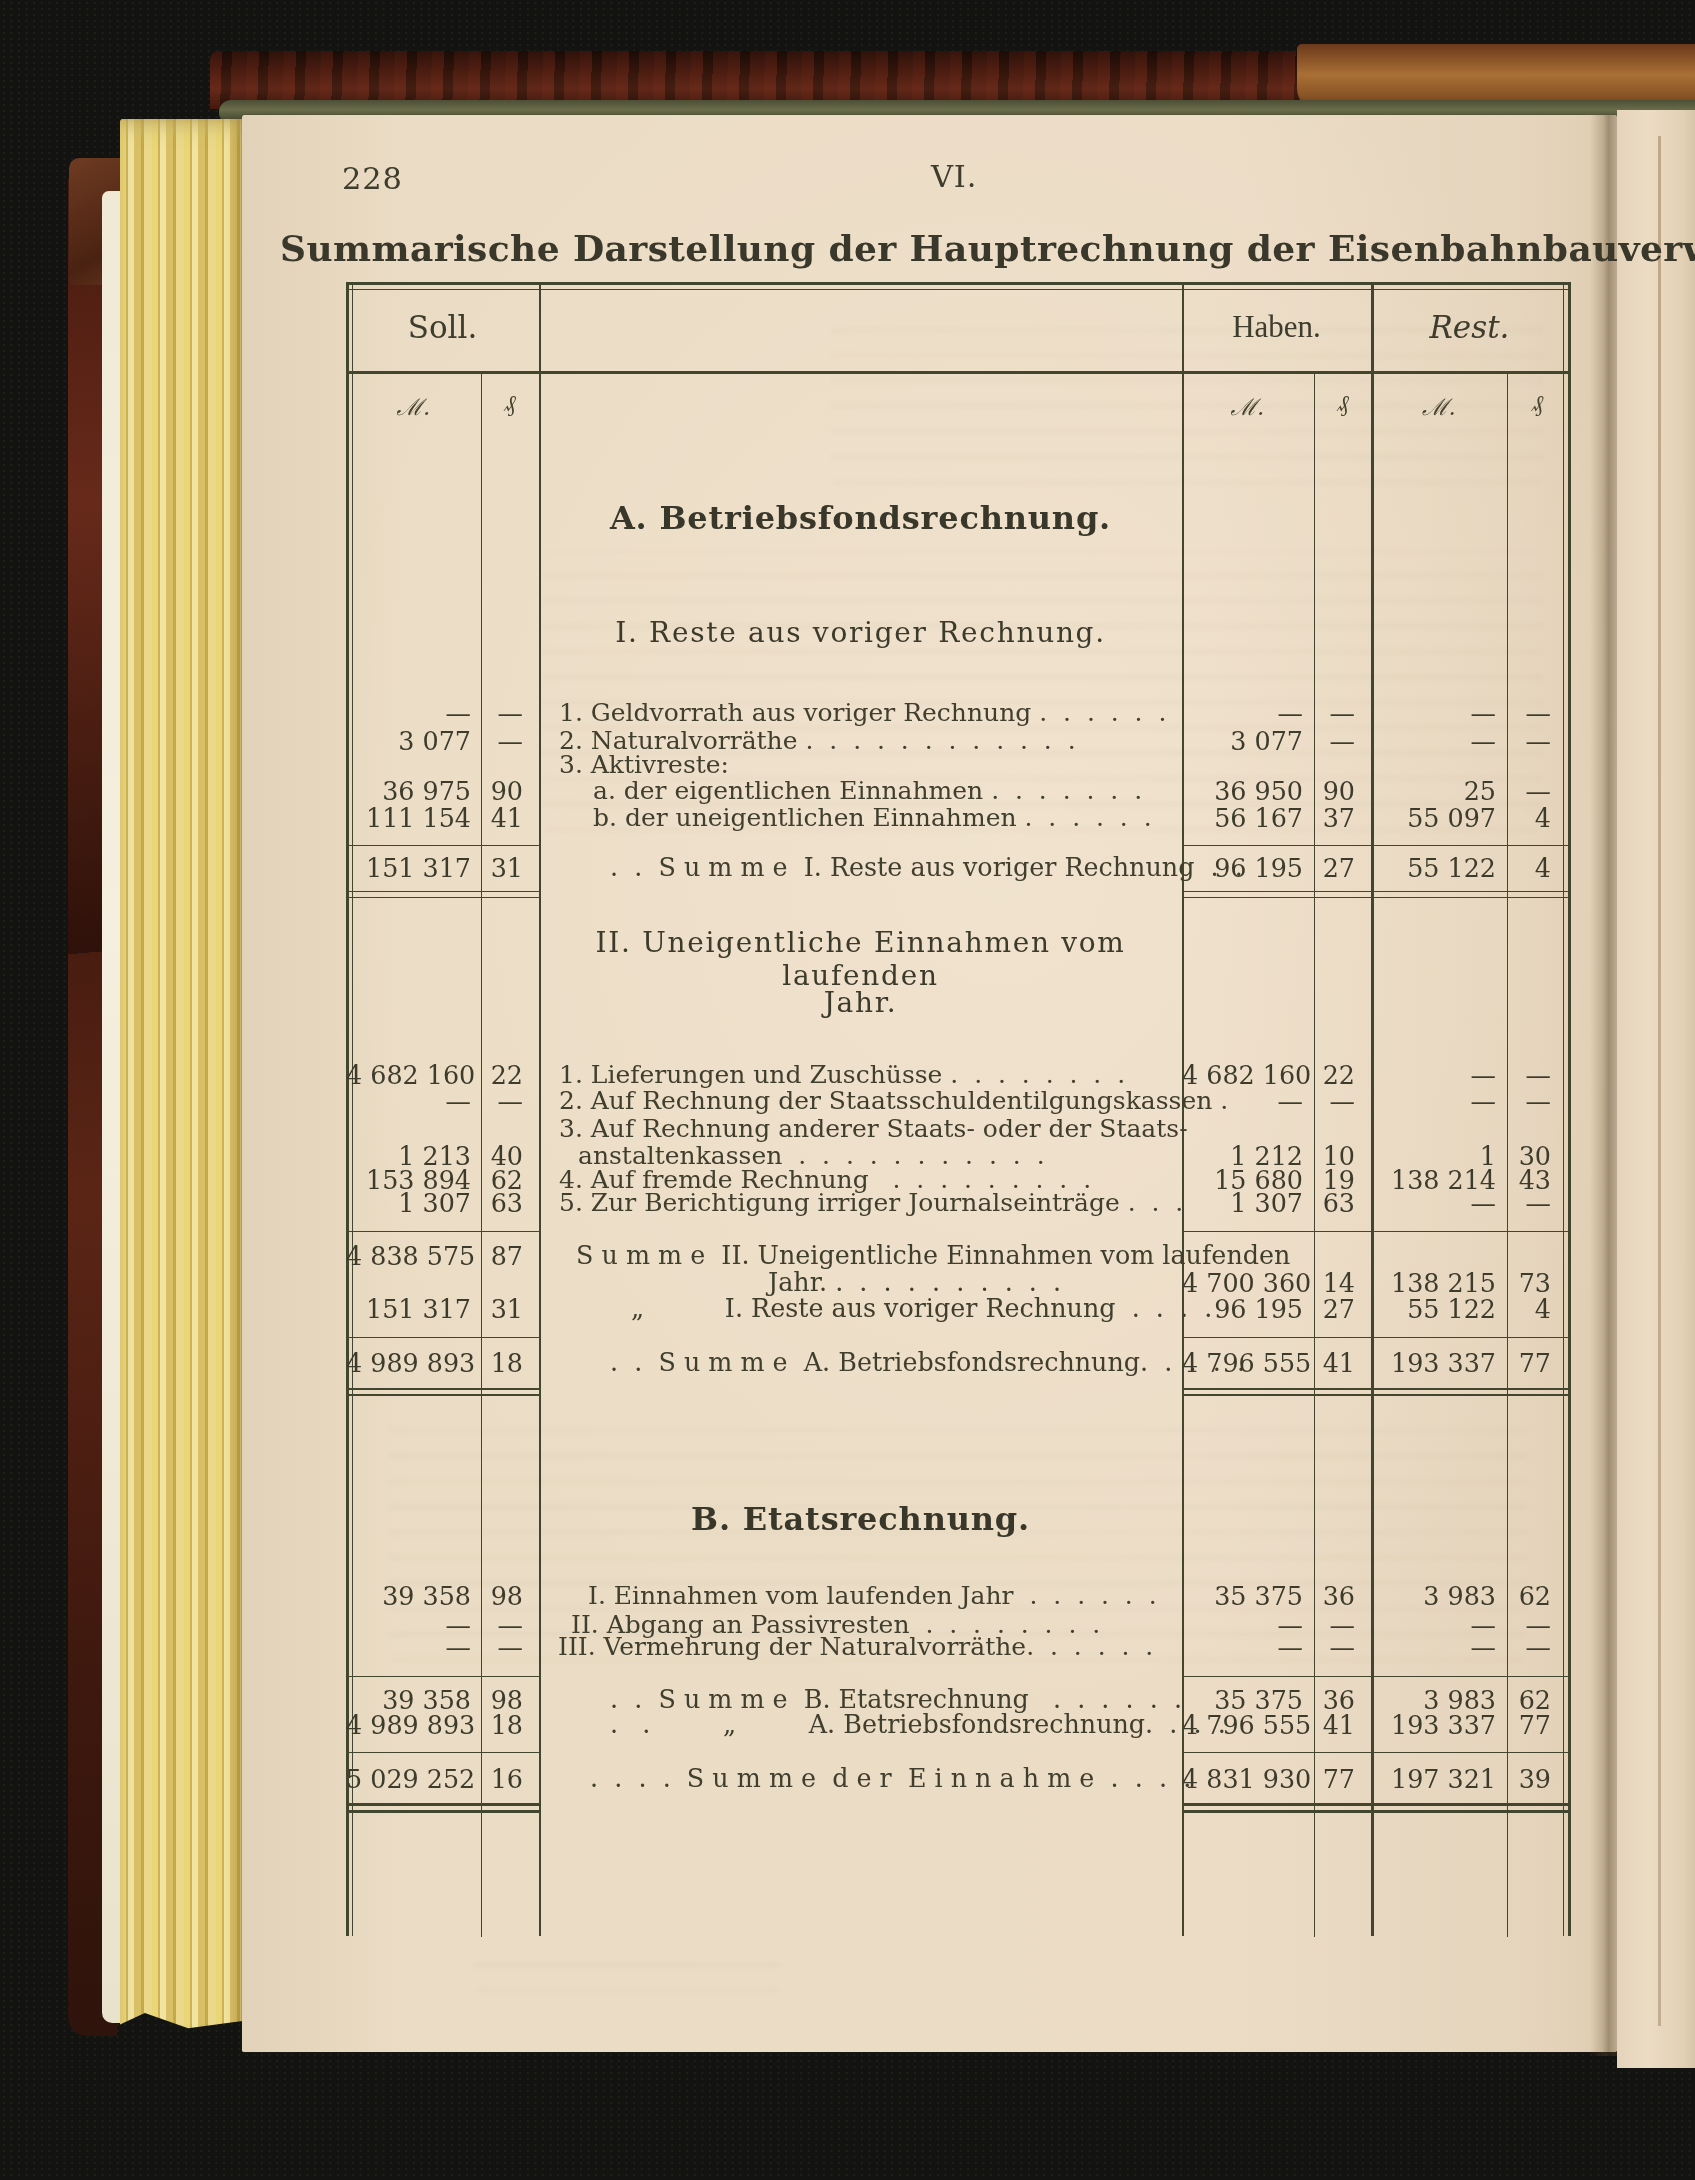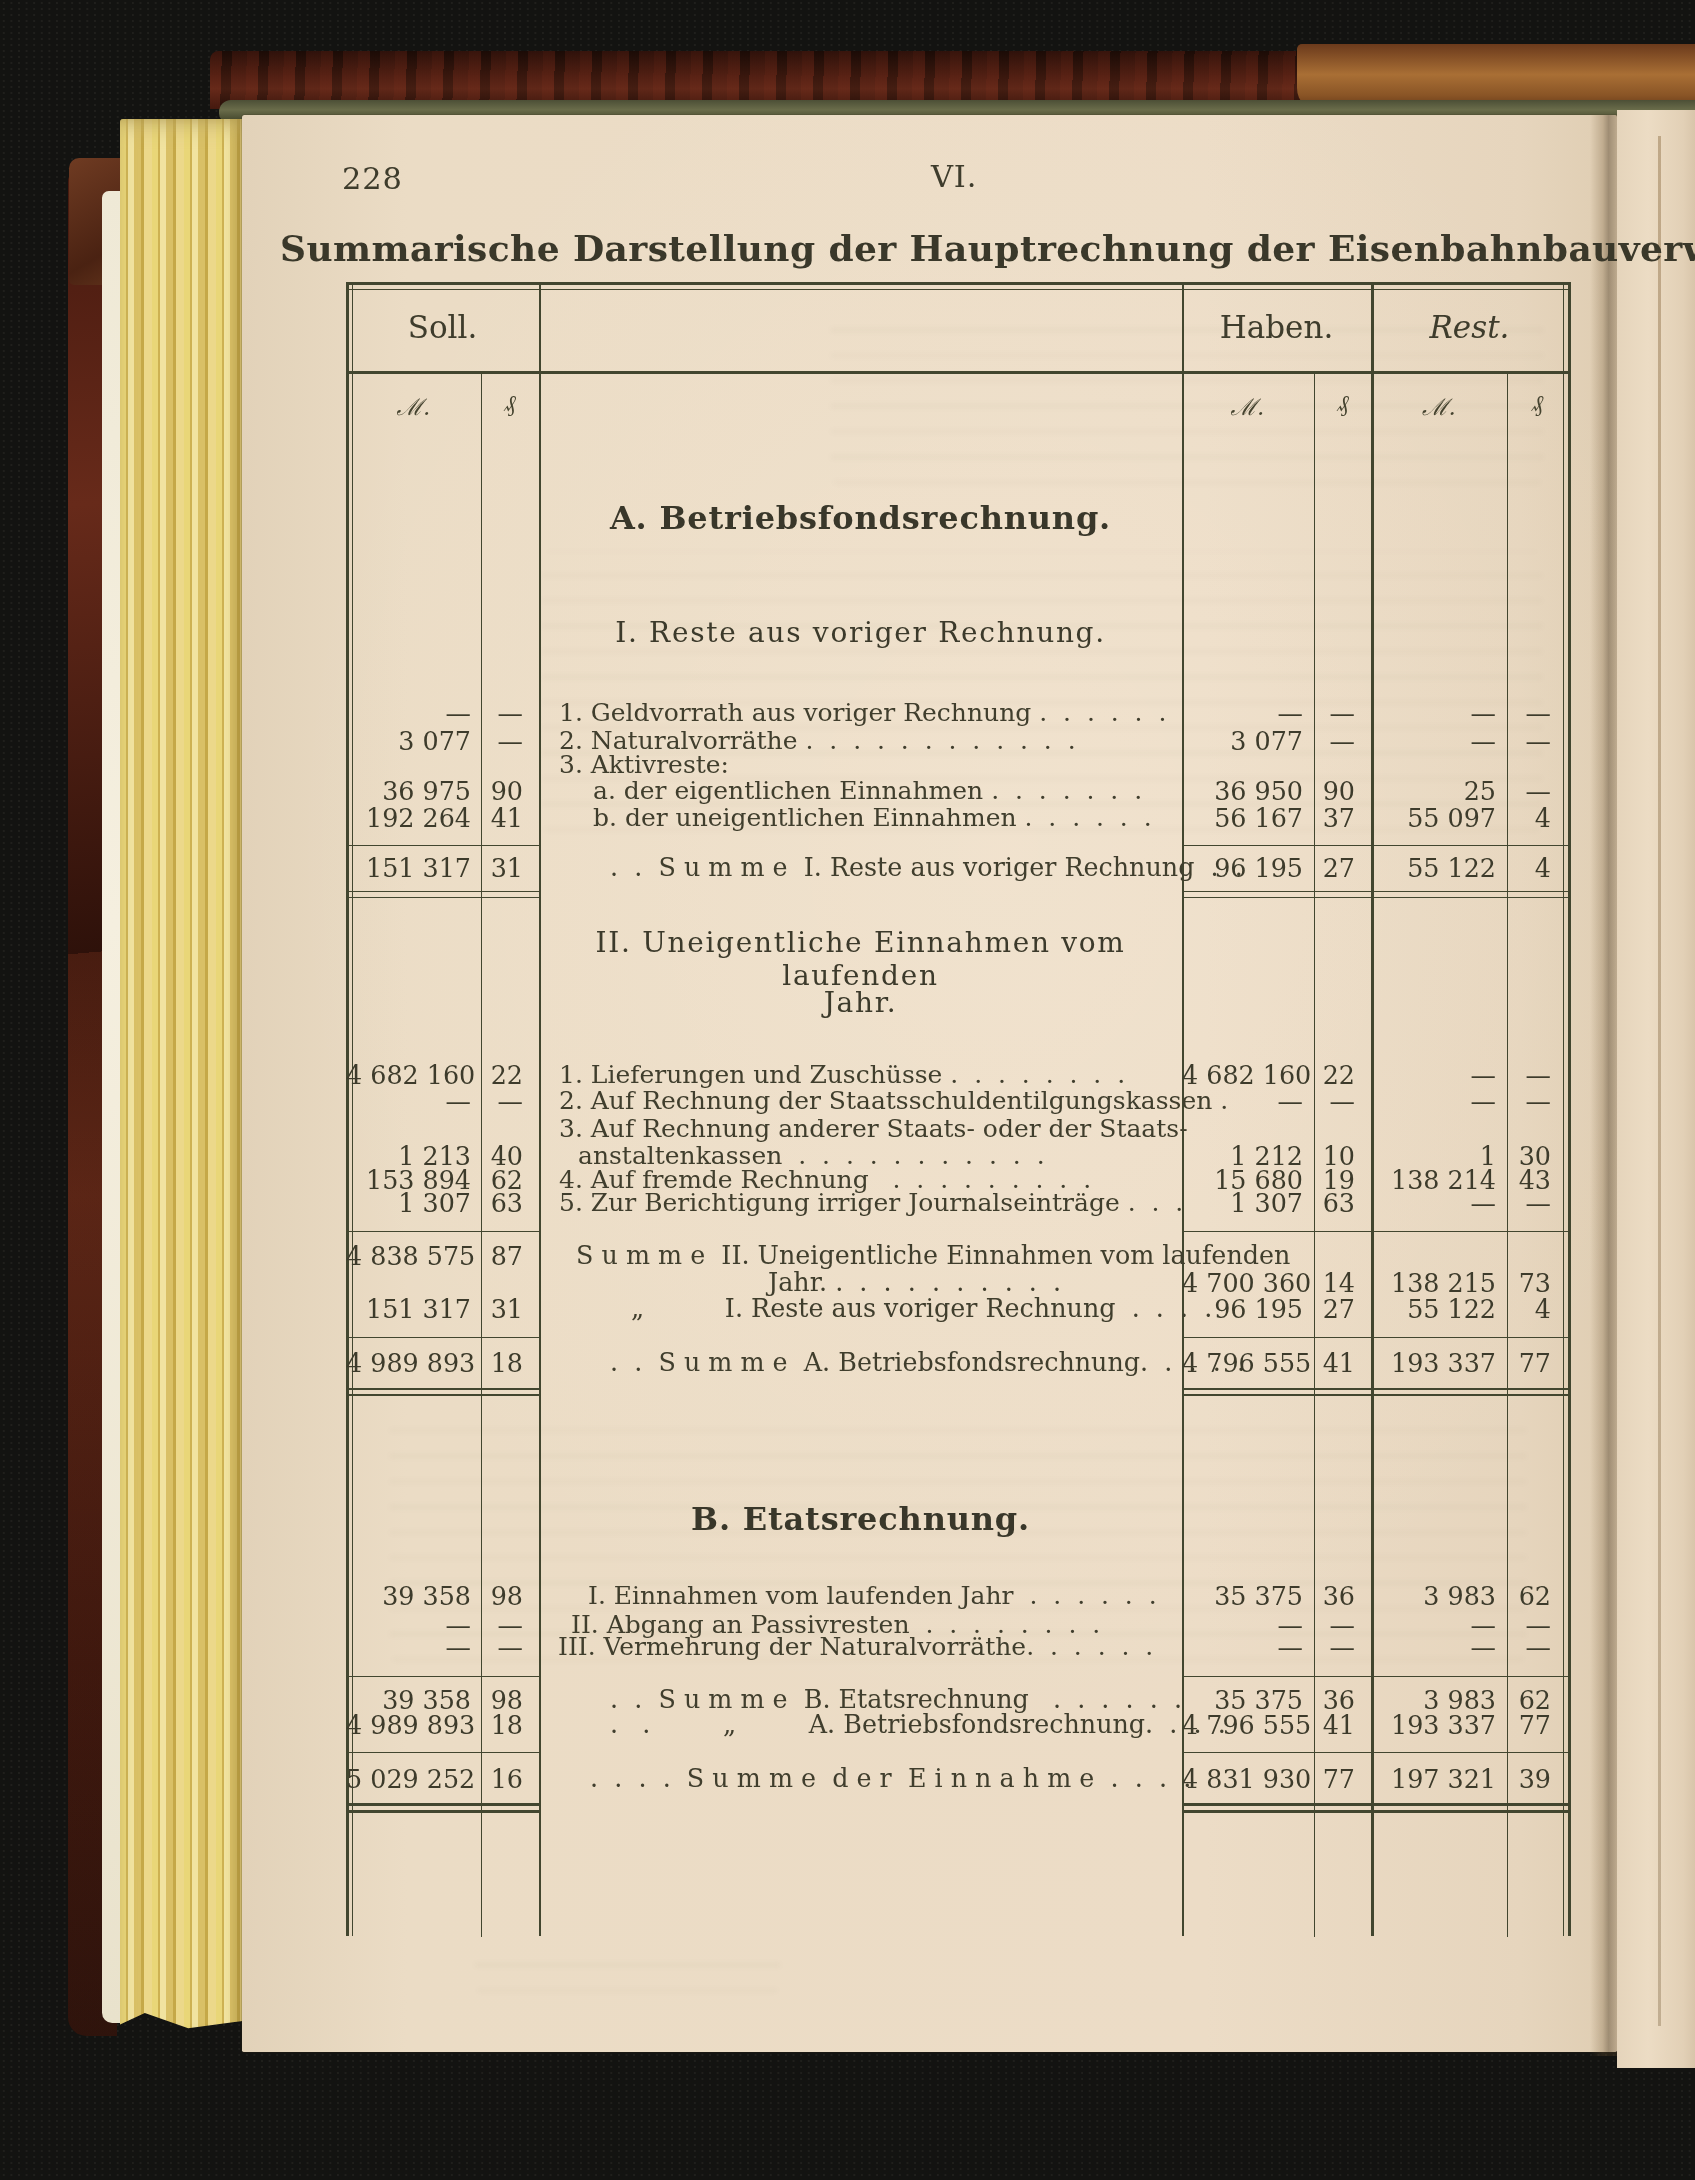--- a/index.html
+++ b/index.html
@@ -153,21 +153,21 @@
   <div class="abs ghost" style="left:831px;top:314px;width:712px;height:170px;"></div>
   <div class="abs ghost" style="left:542px;top:551px;width:1000px;height:280px;"></div>
   <div class="abs ghost" style="left:390px;top:1407px;width:1136px;height:254px;"></div>
   <div class="abs ghost" style="left:475px;top:1941px;width:305px;height:51px;"></div>
 
   <div class="abs ink pagenum" style="left:342px;top:161px;">228</div>
   <div class="abs ink pagenum" style="left:931px;top:159px;">VI.</div>
   <div class="abs doc-title" style="left:280px;top:227px;width:1322px;">Summarische Darstellung der Hauptrechnung der Eisenbahnbauverwaltung für 1884.</div>
 
   <div class="abs col-head" style="left:346px;top:309px;width:193px;">Soll.</div>
-  <div class="abs col-head" style="left:1182px;top:309px;width:189px;">Haben.</div>
+  <div class="abs col-head" style="left:1182px;top:309px;width:189px;font-family:Liberation Serif, serif;">Haben.</div>
   <div class="abs col-head" style="left:1371px;top:309px;width:197px;font-style:italic;">Rest.</div>
 
   <div class="abs cur-sym" style="left:346px;top:390px;width:135px;">ℳ.</div>
   <div class="abs cur-sym" style="left:481px;top:390px;width:58px;">₰</div>
   <div class="abs cur-sym" style="left:1182px;top:390px;width:131px;">ℳ.</div>
   <div class="abs cur-sym" style="left:1314px;top:390px;width:58px;">₰</div>
   <div class="abs cur-sym" style="left:1371px;top:390px;width:136px;">ℳ.</div>
   <div class="abs cur-sym" style="left:1507px;top:390px;width:61px;">₰</div>
 
   <div id="table-layer">
@@ -224,21 +224,21 @@
       <div class="num-cell" style="position: absolute; left: 1507px; top: 742px; width: 44px; transform: translateY(-55%);">—</div>
       <div class="row-label" style="position: absolute; left: 559px; top: 766px; width: 623px; transform: translateY(-55%);">3. Aktivreste:</div>
       <div class="row-label" style="position: absolute; left: 593px; top: 792px; width: 589px; transform: translateY(-55%);">a. der eigentlichen Einnahmen .  .  .  .  .  .  .</div>
       <div class="num-cell" style="position: absolute; left: 346px; top: 792px; width: 125px; transform: translateY(-55%);">36 975</div>
       <div class="num-cell" style="position: absolute; left: 481px; top: 792px; width: 42px; transform: translateY(-55%);">90</div>
       <div class="num-cell" style="position: absolute; left: 1182px; top: 792px; width: 121px; transform: translateY(-55%);">36 950</div>
       <div class="num-cell" style="position: absolute; left: 1314px; top: 792px; width: 41px; transform: translateY(-55%);">90</div>
       <div class="num-cell" style="position: absolute; left: 1371px; top: 792px; width: 125px; transform: translateY(-55%);">25</div>
       <div class="num-cell" style="position: absolute; left: 1507px; top: 792px; width: 44px; transform: translateY(-55%);">—</div>
       <div class="row-label" style="position: absolute; left: 593px; top: 819px; width: 589px; transform: translateY(-55%);">b. der uneigentlichen Einnahmen .  .  .  .  .  .</div>
-      <div class="num-cell" style="position: absolute; left: 346px; top: 819px; width: 125px; transform: translateY(-55%);">192 264</div>
+      <div class="num-cell" style="position: absolute; left: 346px; top: 819px; width: 125px; transform: translateY(-55%);">111 154</div>
       <div class="num-cell" style="position: absolute; left: 481px; top: 819px; width: 42px; transform: translateY(-55%);">41</div>
       <div class="num-cell" style="position: absolute; left: 1182px; top: 819px; width: 121px; transform: translateY(-55%);">56 167</div>
       <div class="num-cell" style="position: absolute; left: 1314px; top: 819px; width: 41px; transform: translateY(-55%);">37</div>
       <div class="num-cell" style="position: absolute; left: 1371px; top: 819px; width: 125px; transform: translateY(-55%);">55 097</div>
       <div class="num-cell" style="position: absolute; left: 1507px; top: 819px; width: 44px; transform: translateY(-55%);">4</div>
       <div class="row-label sum" style="position: absolute; left: 610px; top: 869px; width: 572px; transform: translateY(-55%);">.  .  S u m m e  I. Reste aus voriger Rechnung  .  .</div>
       <div class="num-cell" style="position: absolute; left: 346px; top: 869px; width: 125px; transform: translateY(-55%);">151 317</div>
       <div class="num-cell" style="position: absolute; left: 481px; top: 869px; width: 42px; transform: translateY(-55%);">31</div>
       <div class="num-cell" style="position: absolute; left: 1182px; top: 869px; width: 121px; transform: translateY(-55%);">96 195</div>
       <div class="num-cell" style="position: absolute; left: 1314px; top: 869px; width: 41px; transform: translateY(-55%);">27</div>

